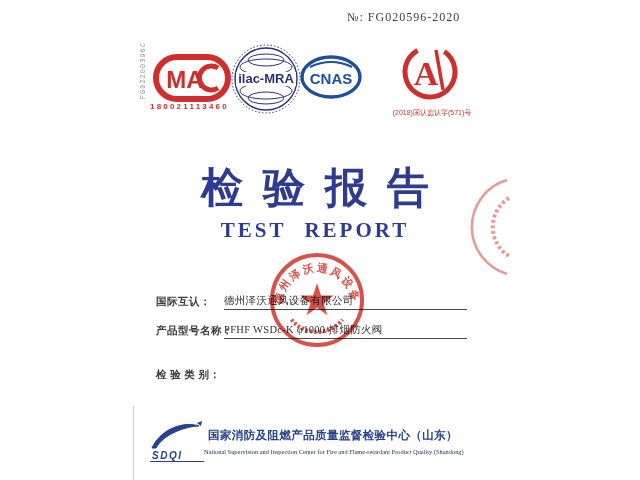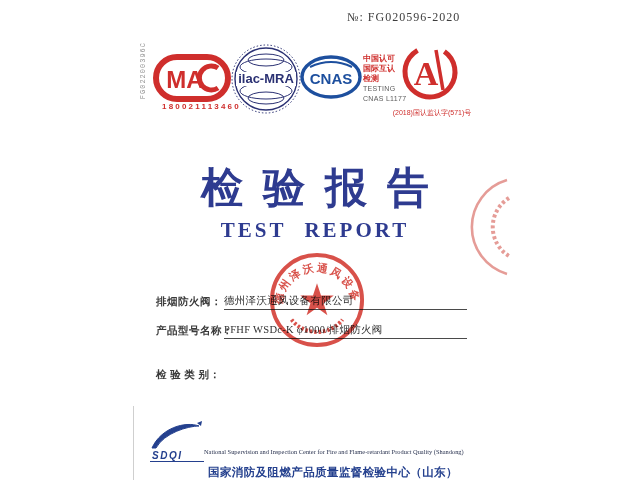--- a/index.html
+++ b/index.html
@@ -7,21 +7,21 @@
         font-family:"Liberation Serif",serif;color:#333;}
   .abs{position:absolute;}
 
   
   #report-no{left:347px;top:10px;font-size:12px;color:#3d3d3d;letter-spacing:1px;text-align:center;}
 
   
   #side-code{left:139px;top:42px;writing-mode:vertical-rl;transform:rotate(180deg);
              font-size:7px;color:#8f8f8f;letter-spacing:1px;font-family:"Liberation Mono",monospace;}
   #cma-logo{left:152px;top:54px;}
-  #cma-number{left:162px;top:102px;font-size:8px;color:#cf2e2c;letter-spacing:2.2px;font-weight:bold;font-family:"Liberation Sans",sans-serif;}
+  #cma-number{left:150px;top:102px;font-size:8px;color:#cf2e2c;letter-spacing:2.2px;font-weight:bold;font-family:"Liberation Sans",sans-serif;}
   #ilac-logo{left:230px;top:42px;}
   #cnas-logo{left:300px;top:55px;}
   #cnas-text{left:363px;top:54px;line-height:10px;font-family:"Liberation Sans",sans-serif;}
   #cnas-text .cn{font-size:8px;color:#cf2e2c;font-weight:bold;display:block;}
   #cnas-text .en{font-size:7px;color:#5a5a5a;display:block;letter-spacing:.3px;}
   #cal-logo{left:398px;top:44px;}
   #cal-caption{left:382px;top:108px;width:100px;text-align:center;font-size:7px;color:#cf2e2c;font-family:"Liberation Sans",sans-serif;}
 
   
   #title-cn{left:130px;top:160px;width:370px;text-align:center;font-family:"Liberation Sans",sans-serif;
@@ -37,21 +37,21 @@
   #f1-label{left:156px;top:324px;} #f1-line{left:224px;top:323px;width:243px;}
   #f2-label{left:156px;top:368px;} #f2-line{left:224px;top:353px;width:243px;}
 
   
   #company-stamp{left:268px;top:251px;mix-blend-mode:multiply;opacity:.92;}
   #partial-stamp{left:469px;top:178px;opacity:.75;mix-blend-mode:multiply;}
 
   
   #footer-logo{left:147px;top:419px;}
   #footer-cn{left:208px;top:428px;width:250px;font-family:"Liberation Sans",sans-serif;
-             font-weight:bold;font-size:11.5px;color:#24408e;letter-spacing:.4px;white-space:nowrap;margin-top:37px;}
+             font-weight:bold;font-size:11.5px;color:#24408e;letter-spacing:.4px;white-space:nowrap;}
   #footer-en{left:204px;top:448px;width:262px;font-size:6.4px;color:#2a3350;white-space:nowrap;}
 
   #scan-edge{left:133px;top:406px;width:1px;height:74px;background:#cfcfcf;}
 </style>
 </head>
 <body>
 
 <div id="page">
 
   <div class="abs" id="report-no">
@@ -77,44 +77,37 @@
     <ellipse cx="36" cy="56" rx="18" ry="6" fill="none" stroke="#2b3173" stroke-width="1"></ellipse>
     <rect x="6" y="30" width="60" height="14" fill="#ffffff"></rect>
     <text x="36" y="41" font-family="Liberation Sans,sans-serif" font-weight="bold" font-size="13" fill="#2b3173" text-anchor="middle">ilac-MRA</text>
   </svg>
 
   <svg class="abs" id="cnas-logo" width="62" height="44" viewBox="0 0 62 44">
     <ellipse cx="31" cy="22" rx="29" ry="20" fill="none" stroke="#1d4f9e" stroke-width="3.4"></ellipse>
     <path d="M 10,12 Q 31,2 52,12" fill="none" stroke="#1d4f9e" stroke-width="2"></path>
     <text x="31" y="29" font-family="Liberation Sans,sans-serif" font-weight="bold" font-size="15" fill="#1d4f9e" text-anchor="middle">CNAS</text>
   </svg>
-  <div class="abs" id="cnas-text">
-    <span class="cn">中国认可</span>
-    <span class="cn">国际互认</span>
-    <span class="cn">检测</span>
-    <span class="en">TESTING</span>
-    <span class="en">CNAS L1177</span>
-  </div>
 
   <svg class="abs" id="cal-logo" width="64" height="60" viewBox="0 0 64 60">
     <circle cx="32" cy="28" r="25" fill="none" stroke="#cf2e2c" stroke-width="5" stroke-dasharray="128 30" transform="rotate(-55 32 28)"></circle>
     <text x="28" y="41" font-family="Liberation Serif,serif" font-weight="bold" font-size="34" fill="#cf2e2c" text-anchor="middle">A</text>
     <path d="M 38,6 L 45,46" fill="none" stroke="#cf2e2c" stroke-width="3.5"></path>
   </svg>
   <div class="abs" id="cal-caption">(2018)国认监认字(571)号</div>
 
   <div class="abs" id="title-en">TEST REPORT</div>
   <div class="abs" id="title-cn">检验报告</div>
 
   <svg class="abs" id="partial-stamp" width="42" height="100" viewBox="0 0 42 100">
     <path d="M 38,2 A 49,49 0 0 0 38,96" fill="none" stroke="#dd7b74" stroke-width="2.6"></path>
     <path d="M 40,20 A 34,34 0 0 0 40,78" fill="none" stroke="#dd7b74" stroke-width="4" stroke-dasharray="3,2.5"></path>
   </svg>
 
-  <div class="abs field-label" id="f0-label">排烟防火阀：</div>
+  <div class="abs field-label" id="f0-label">国际互认：</div>
   <div class="abs field-line" id="f0-line">德州泽沃通风设备有限公司</div>
 
   <div class="abs field-label" id="f1-label">产品型号名称：</div>
   <div class="abs field-line" id="f1-line">PFHF WSDc-K φ1000/排烟防火阀</div>
 
   <div class="abs field-label" id="f2-label">检 验 类 别：</div>
 
   <svg class="abs" id="company-stamp" width="98" height="98" viewBox="0 0 100 100">
     <defs>
       <path id="stamp-arc" d="M 14,57 A 36,36 0 1 1 86,57" fill="none"></path>

